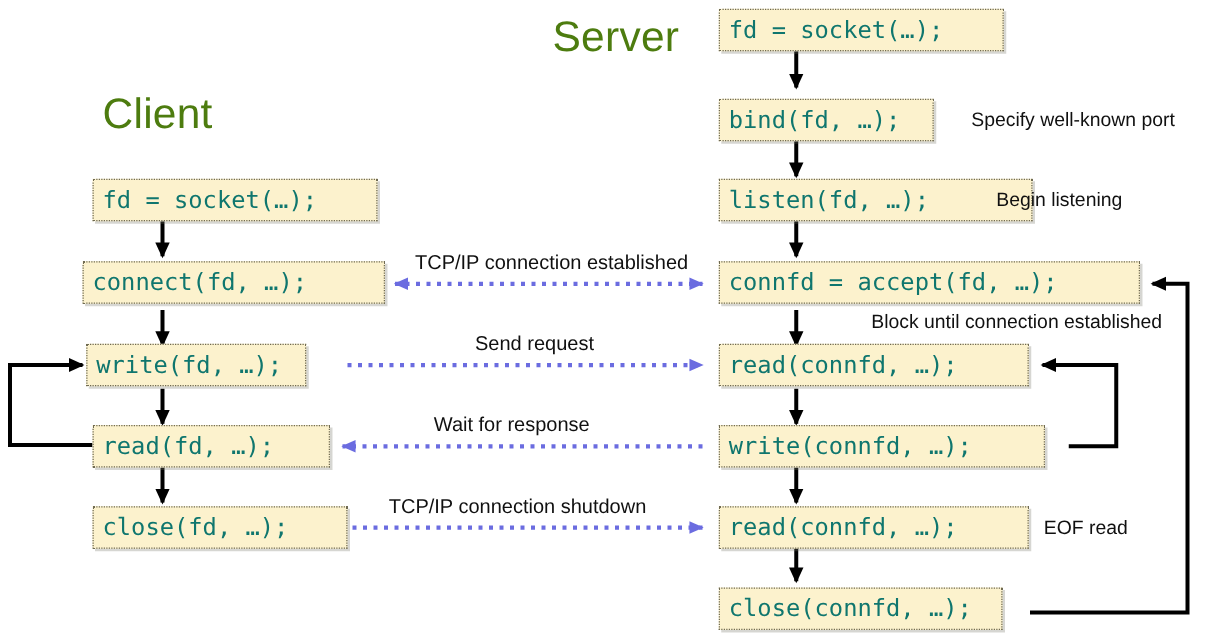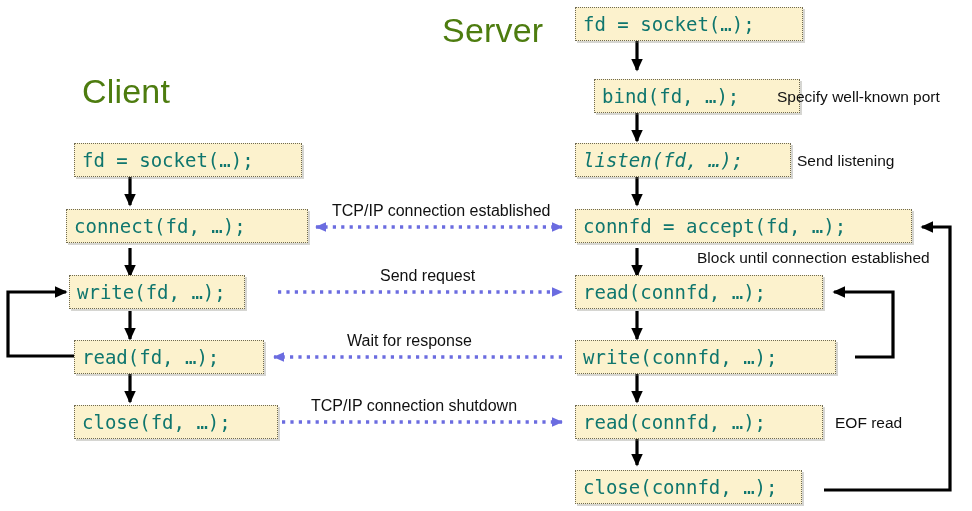--- a/index.html
+++ b/index.html
@@ -162,25 +162,25 @@
   </div>
 
   <div class="code-box" style="left:74px; top:405px; width:204px;">
     <span class="code-text">close(fd, …);</span>
   </div>
 
   <div class="code-box" style="left:575px; top:7px; width:228px;">
     <span class="code-text">fd = socket(…);</span>
   </div>
 
-  <div class="code-box" style="left:594px; top:79px; width:206px;">
+  <div class="code-box" style="left:575px; top:79px; width:172px;">
     <span class="code-text">bind(fd, …);</span>
   </div>
 
-  <div class="code-box" style="left:575px; top:143px; width:216px;font-style:italic;">
+  <div class="code-box" style="left:575px; top:143px; width:251px;">
     <span class="code-text">listen(fd, …);</span>
   </div>
 
   <div class="code-box" style="left:575px; top:209px; width:337px;">
     <span class="code-text">connfd = accept(fd, …);</span>
   </div>
 
   <div class="code-box" style="left:575px; top:275px; width:248px;">
     <span class="code-text">read(connfd, …);</span>
   </div>
@@ -192,21 +192,21 @@
   <div class="code-box" style="left:575px; top:405px; width:248px;">
     <span class="code-text">read(connfd, …);</span>
   </div>
 
   <div class="code-box" style="left:575px; top:470px; width:227px;">
     <span class="code-text">close(connfd, …);</span>
   </div>
 
   <div class="note" style="left:777px; top:89px;">Specify well-known port</div>
 
-  <div class="note" style="left:797px; top:153px;">Send listening</div>
+  <div class="note" style="left:797px; top:153px;">Begin listening</div>
 
   <div class="note" style="left:697px; top:250px;">Block until connection established</div>
 
   <div class="note" style="left:835px; top:415px;">EOF read</div>
 
   <div class="msg-label" style="left:332px; top:203px;">TCP/IP connection established</div>
 
   <div class="msg-label" style="left:380px; top:268px;">Send request</div>
 
   <div class="msg-label" style="left:347px; top:333px;">Wait for response</div>

